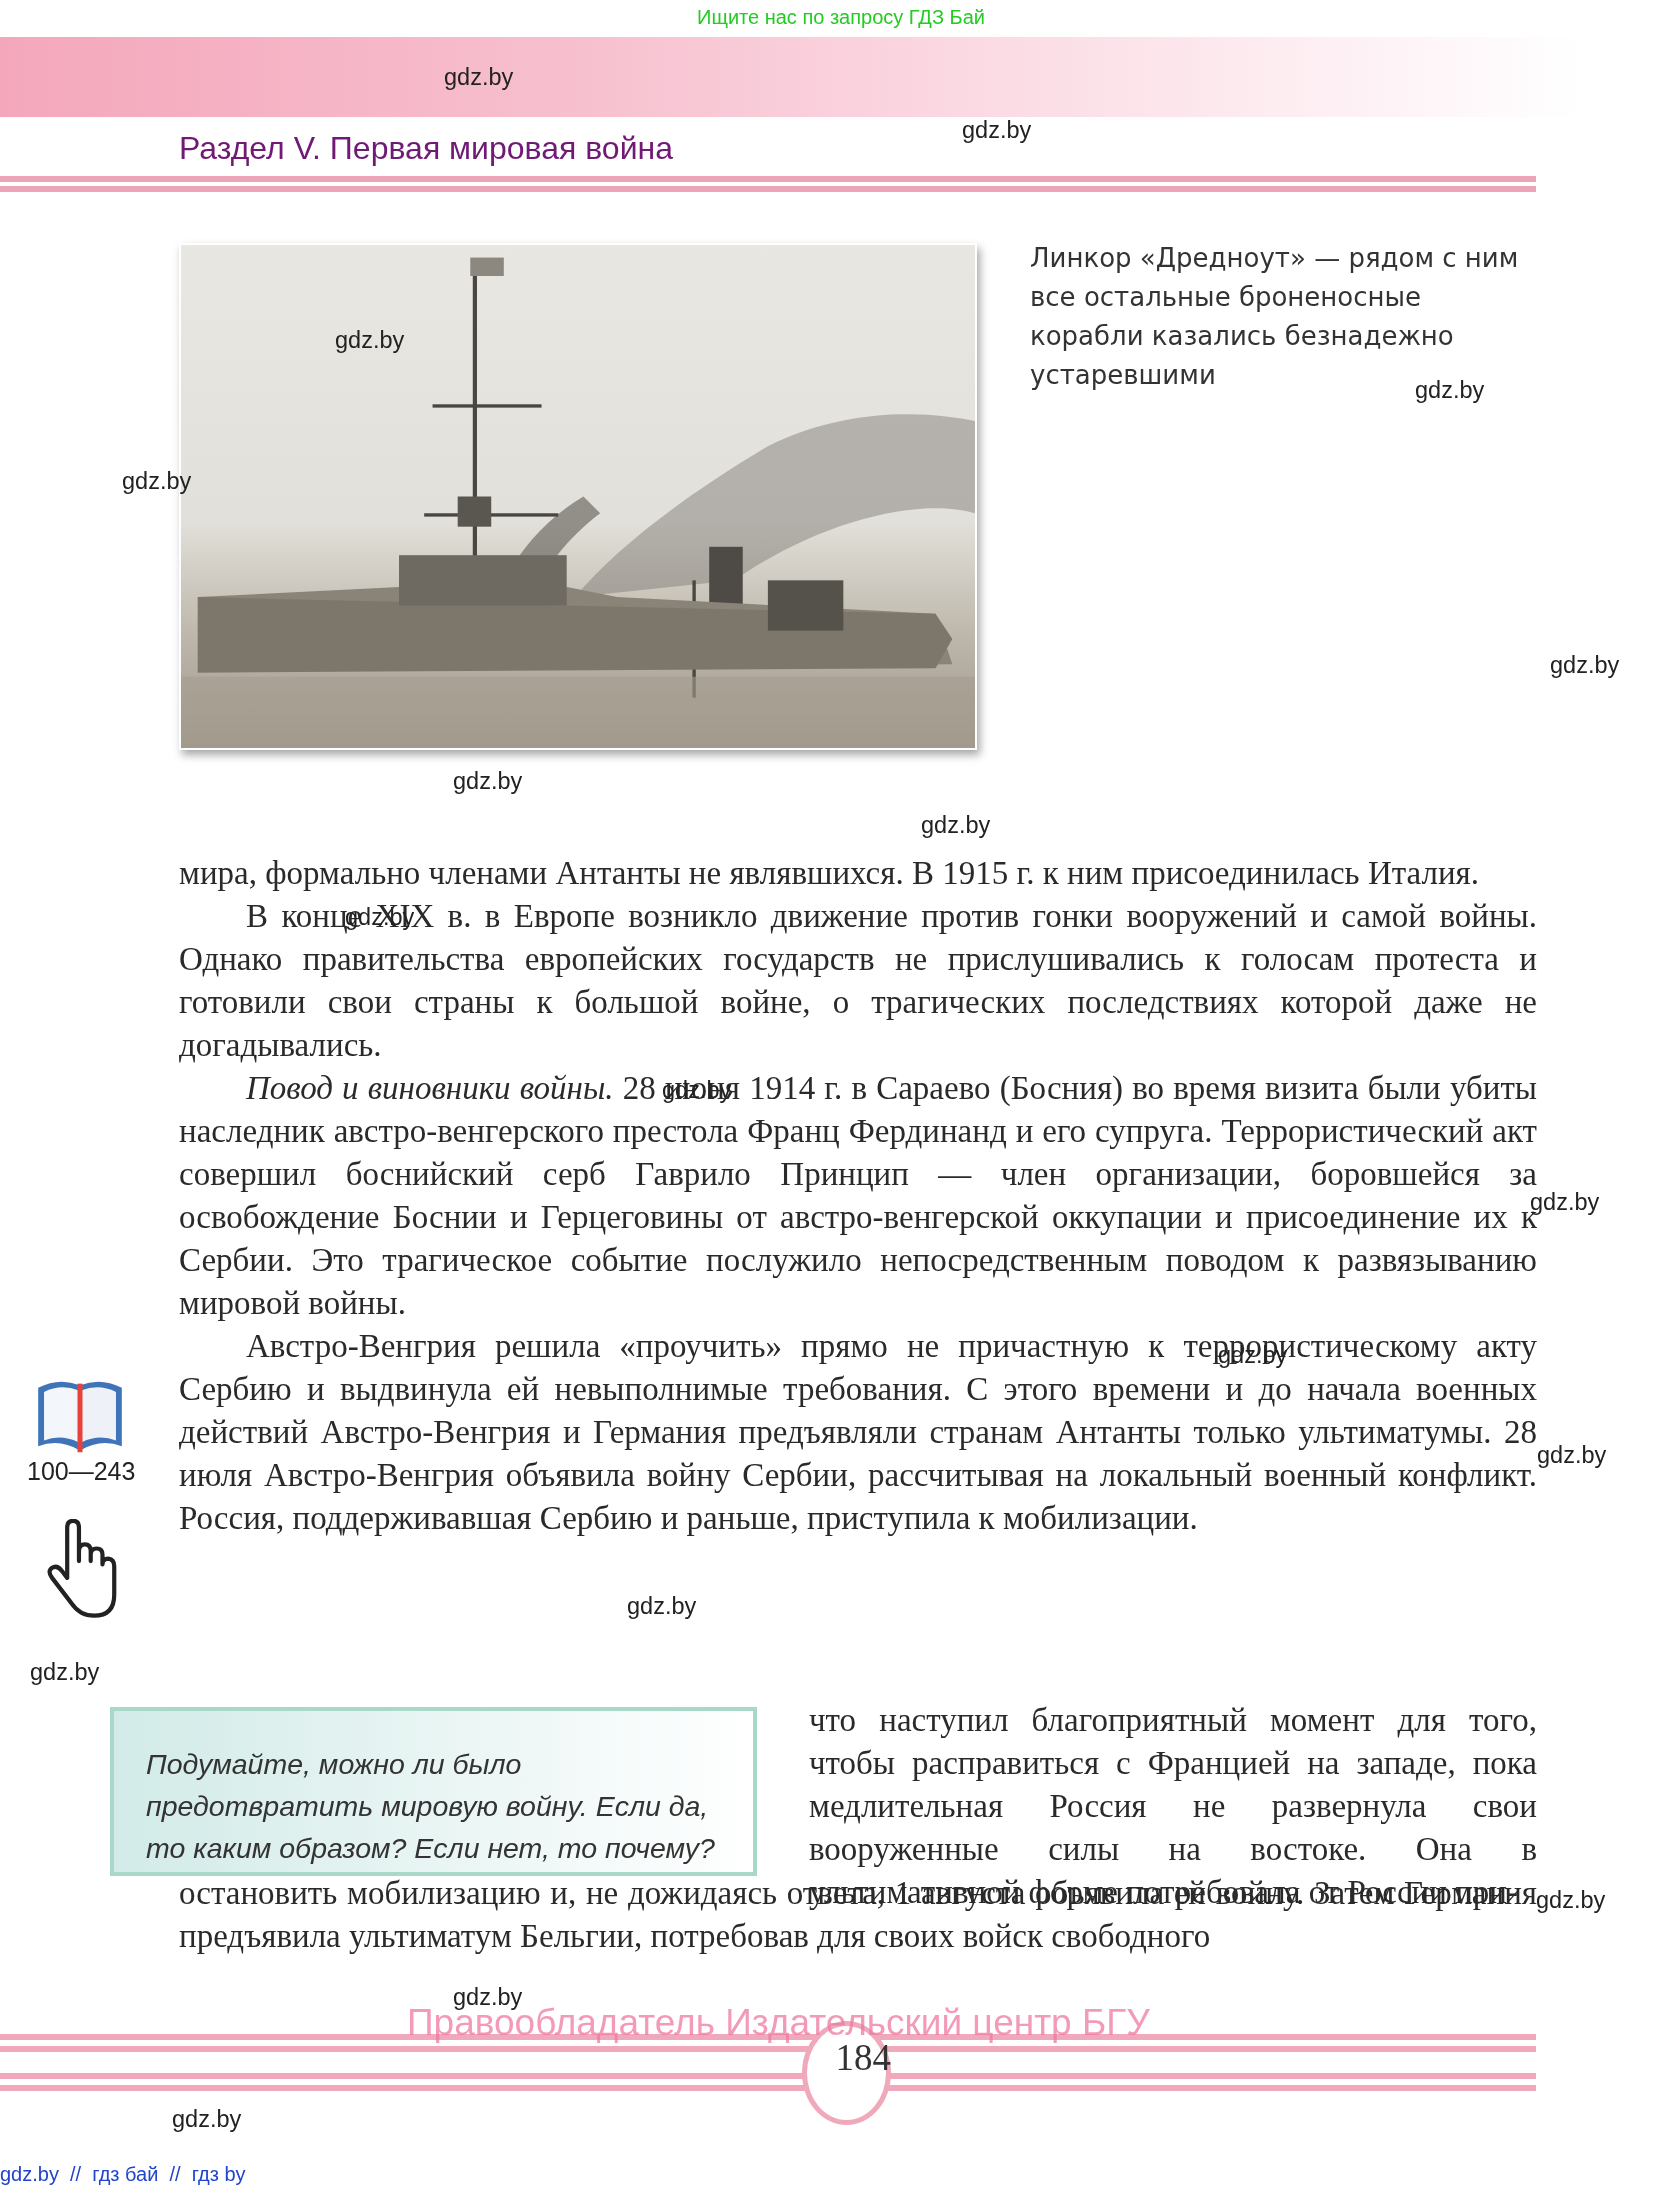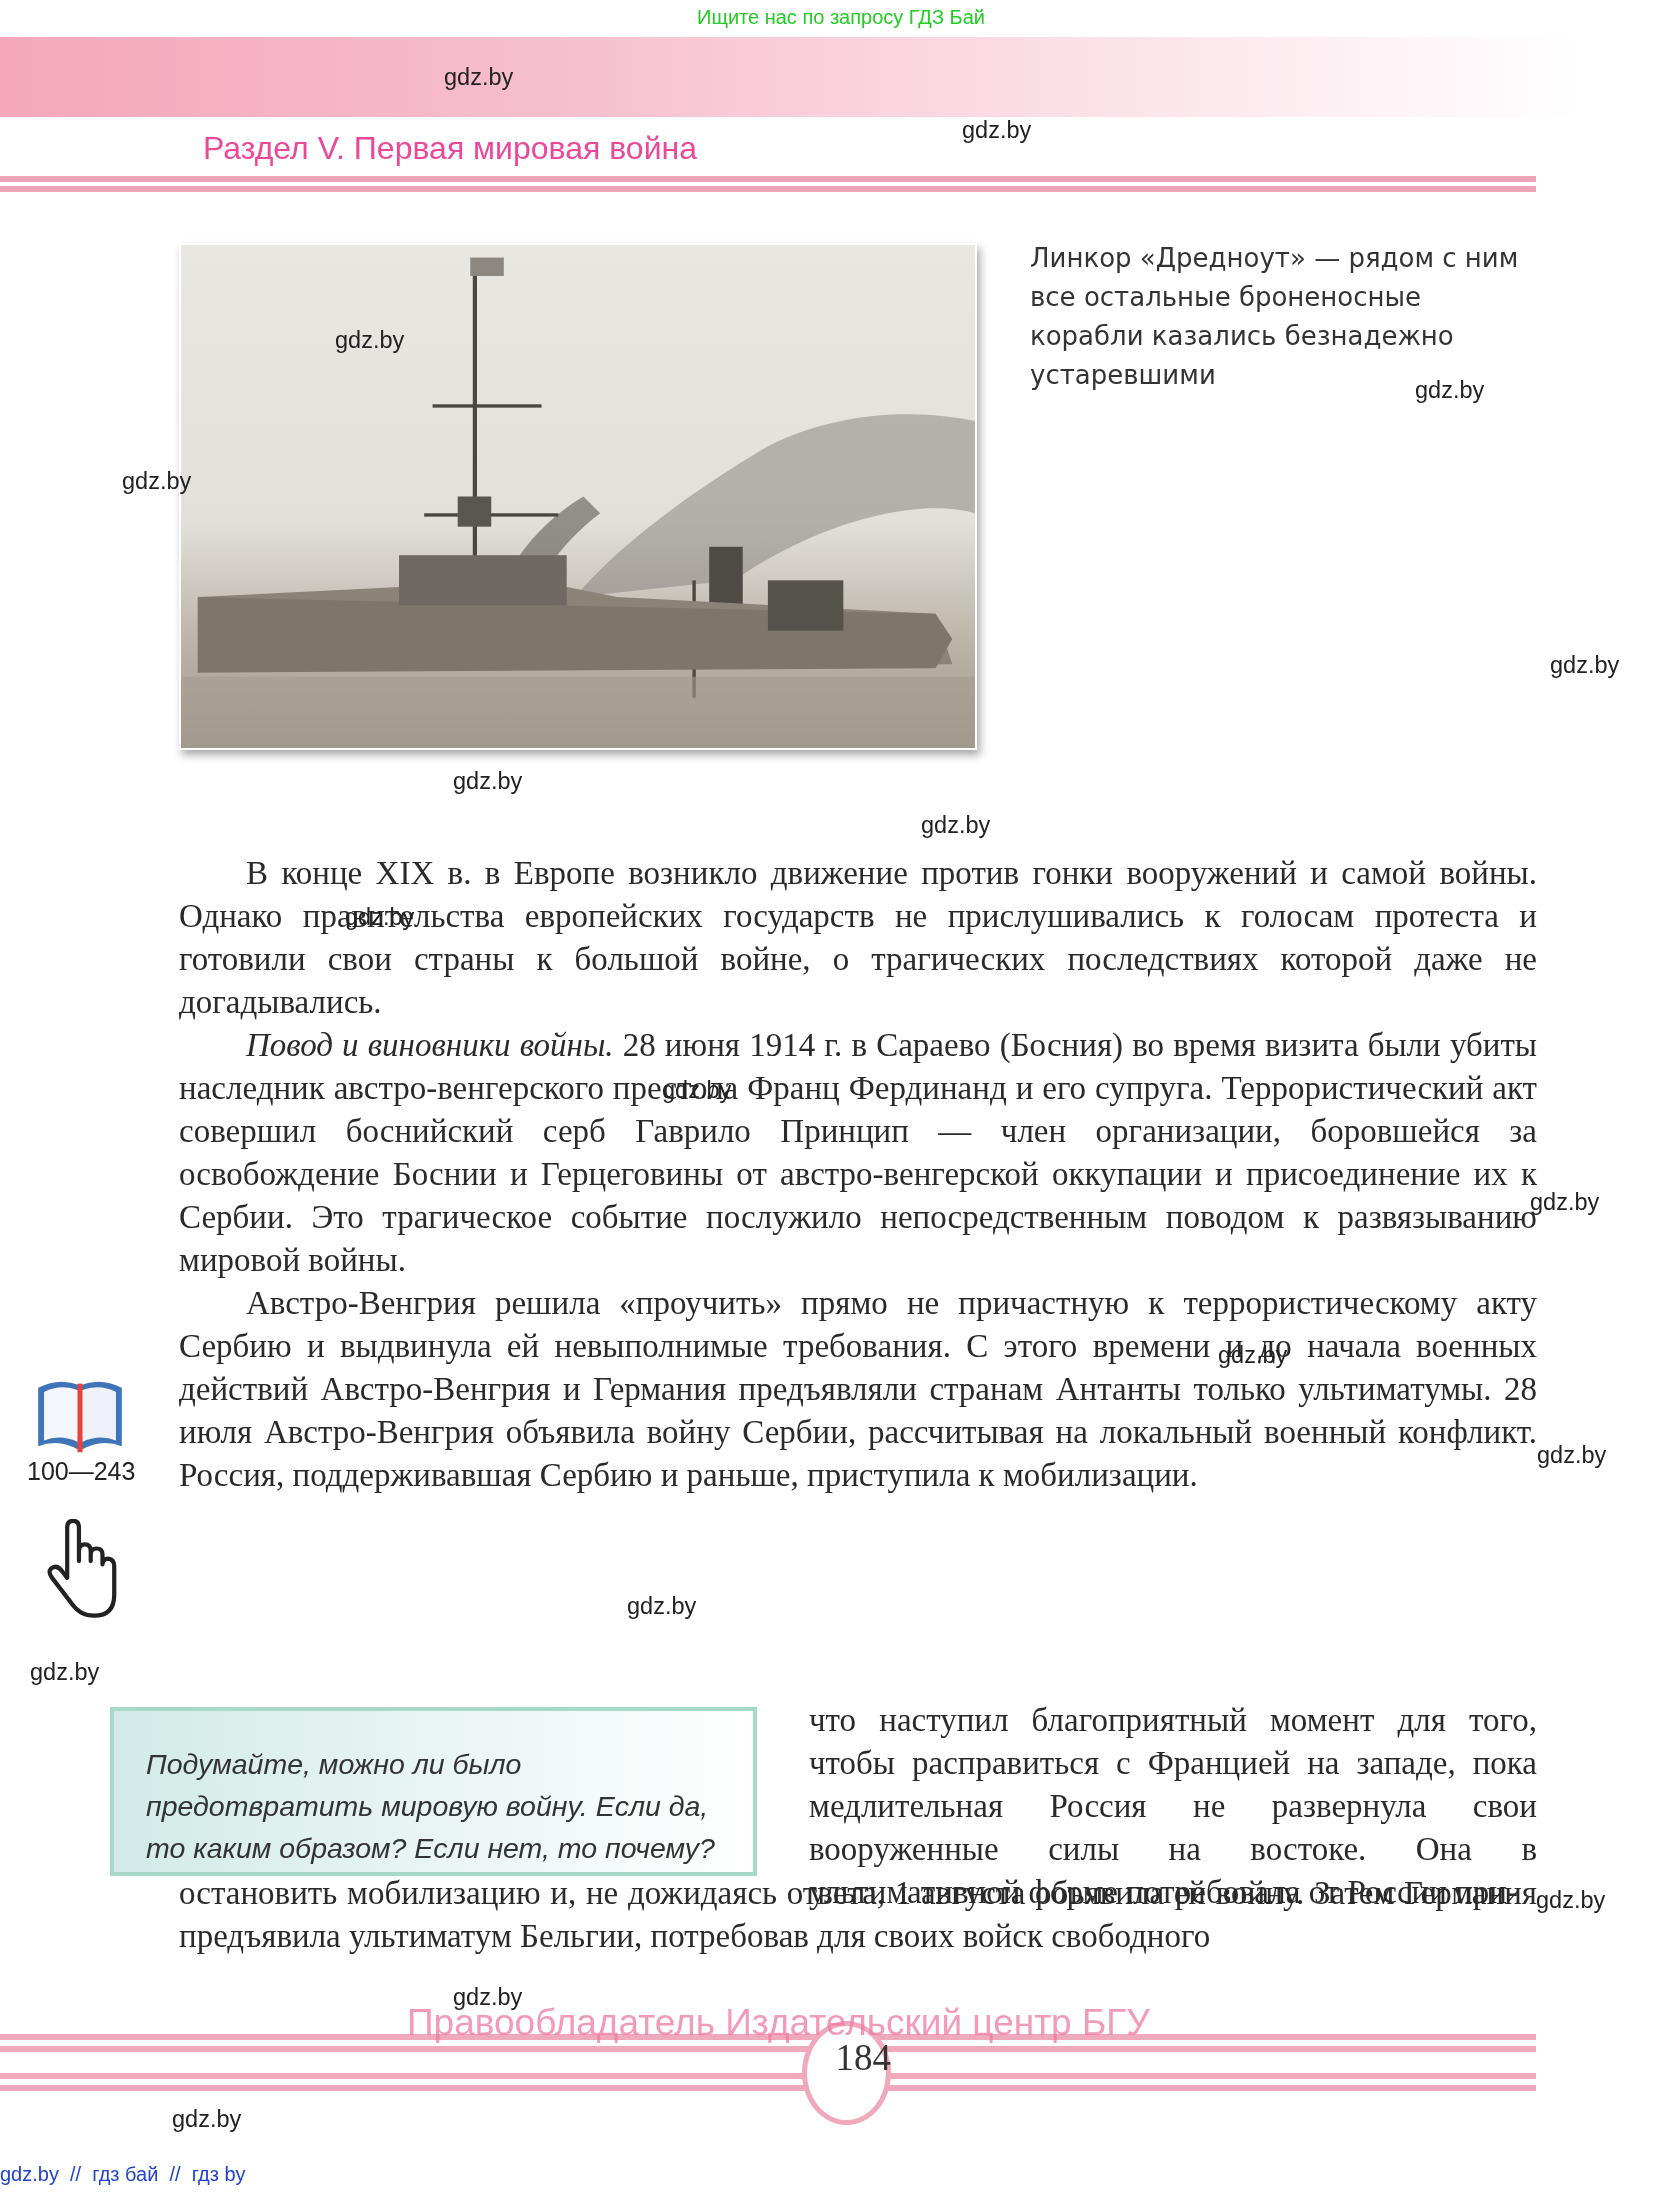--- a/index.html
+++ b/index.html
@@ -1,21 +1,21 @@
 <!DOCTYPE html>
 <html style="font-size:13.4px"><head>
 <meta charset="utf-8">
 <style>
   html, body { margin:0; padding:0; }
   body { width:1664px; height:2205px; position:relative; background:#ffffff; overflow:hidden; font-family:"Liberation Serif", serif; color:#2a2a2a; }
   .abs { position:absolute; }
   .top-banner { left:0; top:0; width:1664px; height:34px; text-align:center; font-family:"Liberation Sans", sans-serif; font-size:20px; color:#22cc22; line-height:34px;margin-left:9px; }
   .pink-band { left:0; top:37px; width:1664px; height:80px; background:linear-gradient(to right,#f4a7bb 0%,#f7c0cf 35%,#fbdbe4 60%,#ffffff 95%); }
   .wm { font-family:"Liberation Sans", sans-serif; font-size:23.5px; color:#222; }
-  .section-title { left:179px; top:130px; font-family:"Liberation Sans", sans-serif; font-size:32px; color:#ec4899;margin-left:24px; }
+  .section-title { left:179px; top:130px; font-family:"Liberation Sans", sans-serif; font-size:32px; color:#701a75; }
   .rule { left:0; width:1536px; height:5.9px; background:#eba4b8; }
   .photo { left:179px; top:243px; width:794px; height:503px; box-shadow:3.4px 5px 8.4px rgba(0,0,0,0.35); border:2.5px solid #fff; background:linear-gradient(#e9e7e2 0%,#e2e0da 55%,#bdb6aa 78%,#9e968a 100%); overflow:hidden; }
   .caption { left:1030px; top:239px; width:503px; font-family:"DejaVu Sans", sans-serif; font-size:26px; line-height:39px; color:#333; }
   .body-text { left:179px; width:1358px; font-size:33px; line-height:43px; text-align:justify; color:#2a2a2a; }
   .body-text p { margin:0; }
   .indent { text-indent:67px; }
   .note { left:110px; top:1707px; width:647px; height:169px; border:4.2px solid #a8d8c8; background:linear-gradient(to right,#d2ebe8,#ffffff); box-sizing:border-box; }
   .note-text { position:absolute; left:32px; top:32px; width:587px; font-family:"Liberation Sans", sans-serif; font-style:italic; font-size:28.5px; line-height:42px; color:#333; }
   .wrap-text { left:809px; width:728px; font-size:33px; line-height:43px; text-align:justify; }
   .ref-num { left:27px; top:1457px; font-family:"Liberation Sans", sans-serif; font-size:25px; color:#222; }
@@ -58,20 +58,21 @@
 
 <div class="abs wm" style="left:335px;top:327px;">gdz.by</div>
 <div class="abs wm" style="left:122px;top:468px;">gdz.by</div>
 <div class="abs caption">Линкор «Дредноут» — рядом с ним все остальные броненосные корабли казались безнадежно устаревшими</div>
 <div class="abs wm" style="left:1415px;top:377px;">gdz.by</div>
 <div class="abs wm" style="left:1550px;top:652px;">gdz.by</div>
 <div class="abs wm" style="left:453px;top:768px;">gdz.by</div>
 <div class="abs wm" style="left:921px;top:812px;">gdz.by</div>
 
 <div class="abs body-text" style="top:852px;">
+  <p>мира, формально членами Антанты не являвшихся. В 1915 г. к ним присоединилась Италия.</p>
   <p class="indent">В конце XIX в. в Европе возникло движение против гонки вооружений и самой войны. Однако правительства европейских государств не прислушивались к голосам протеста и готовили свои страны к большой войне, о трагических последствиях которой даже не догадывались.</p>
   <p class="indent"><i>Повод и виновники войны.</i><span> 28 июня 1914 г. в Сараево (Босния) во время визита были убиты наследник австро-венгерского престола Франц Фердинанд и его супруга. Террористический акт совершил боснийский серб Гаврило Принцип — член организации, боровшейся за освобождение Боснии и Герцеговины от австро-венгерской оккупации и присоединение их к Сербии. Это трагическое событие послужило непосредственным поводом к развязыванию мировой войны.</span></p>
   <p class="indent">Австро-Венгрия решила «проучить» прямо не причастную к террористическому акту Сербию и выдвинула ей невыполнимые требования. С этого времени и до начала военных действий Австро-Венгрия и Германия предъявляли странам Антанты только ультиматумы. 28 июля Австро-Венгрия объявила войну Сербии, рассчитывая на локальный военный конфликт. Россия, поддерживавшая Сербию и раньше, приступила к мобилизации.</p>
 </div>
 
 <div class="abs wm" style="left:345px;top:904px;">gdz.by</div>
 <div class="abs wm" style="left:662px;top:1077px;">gdz.by</div>
 <div class="abs wm" style="left:1530px;top:1189px;">gdz.by</div>
 <div class="abs wm" style="left:1218px;top:1342px;">gdz.by</div>
 <div class="abs wm" style="left:1537px;top:1442px;">gdz.by</div>

